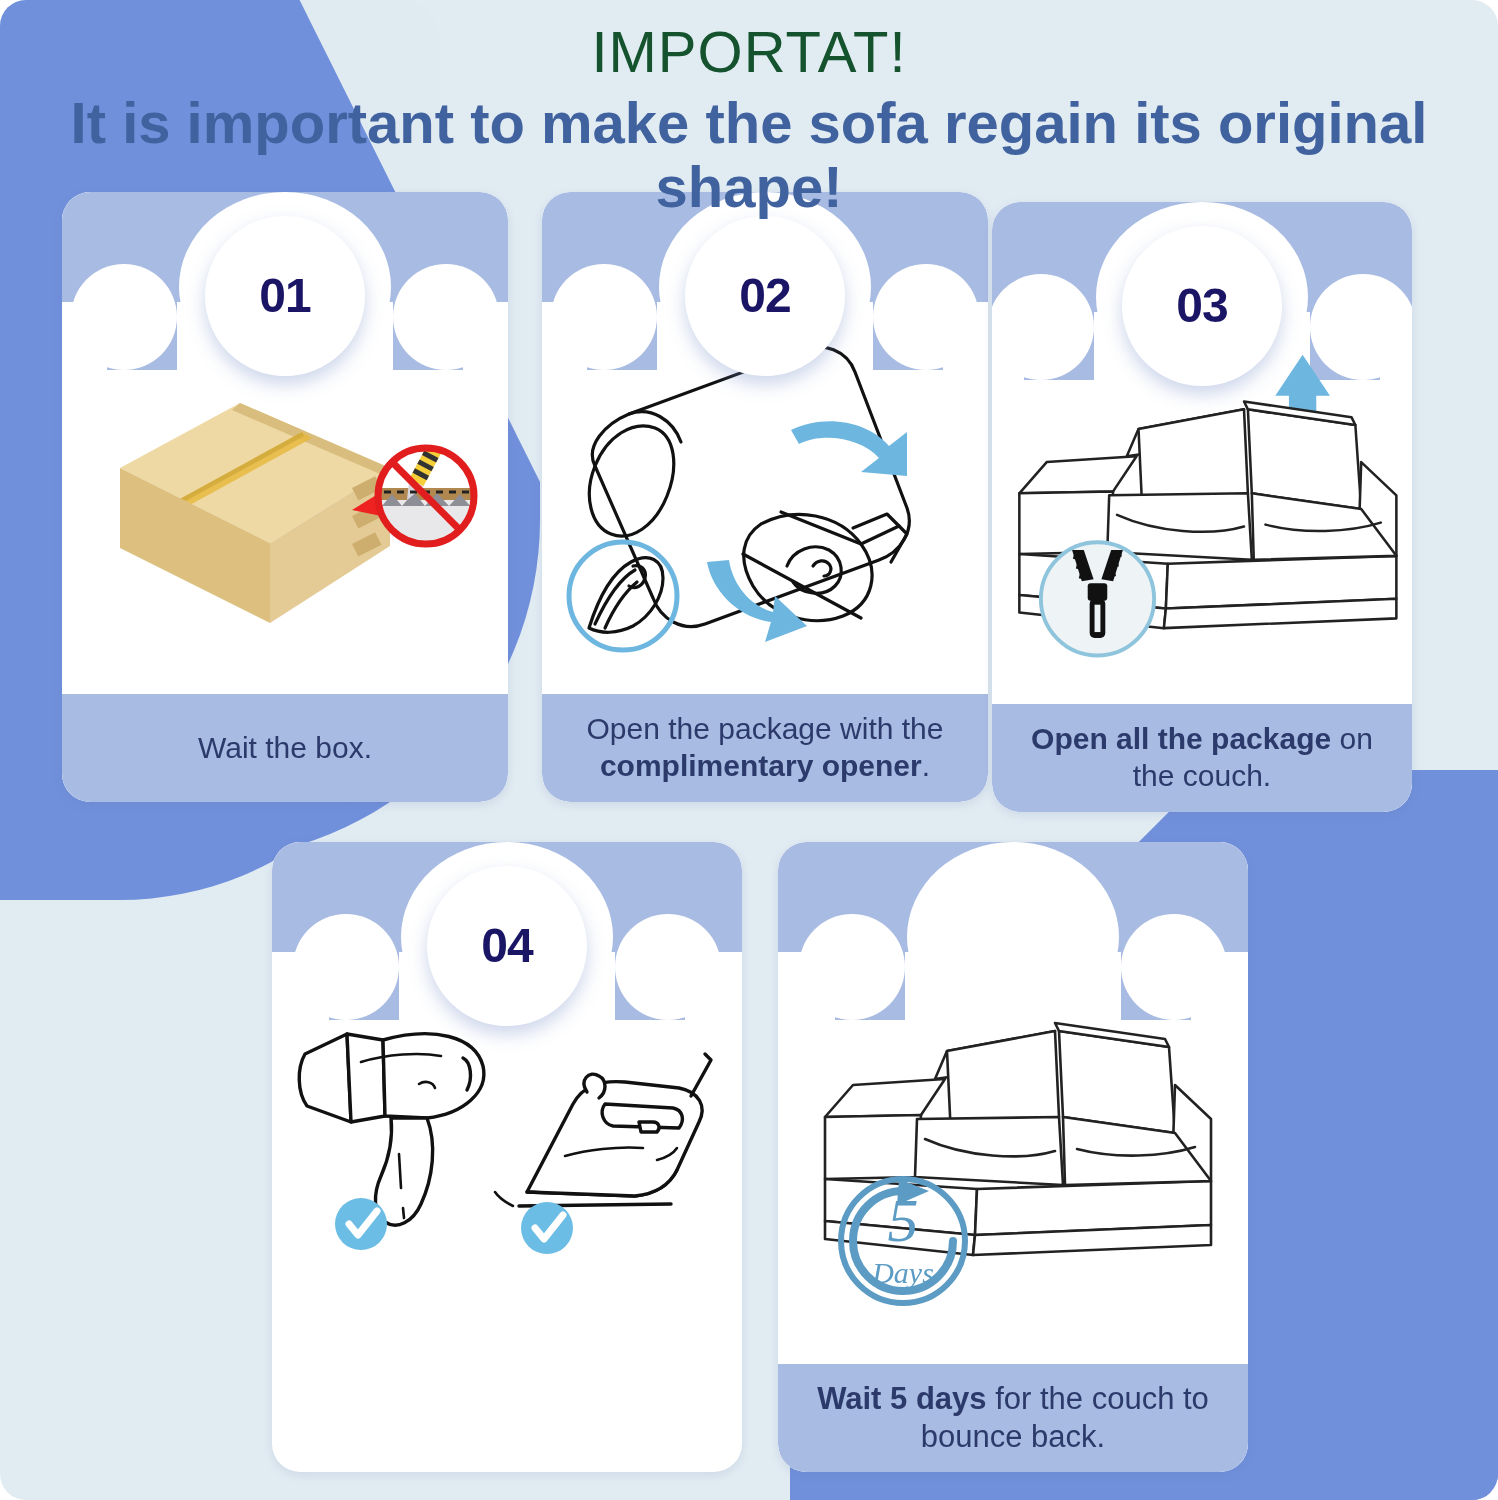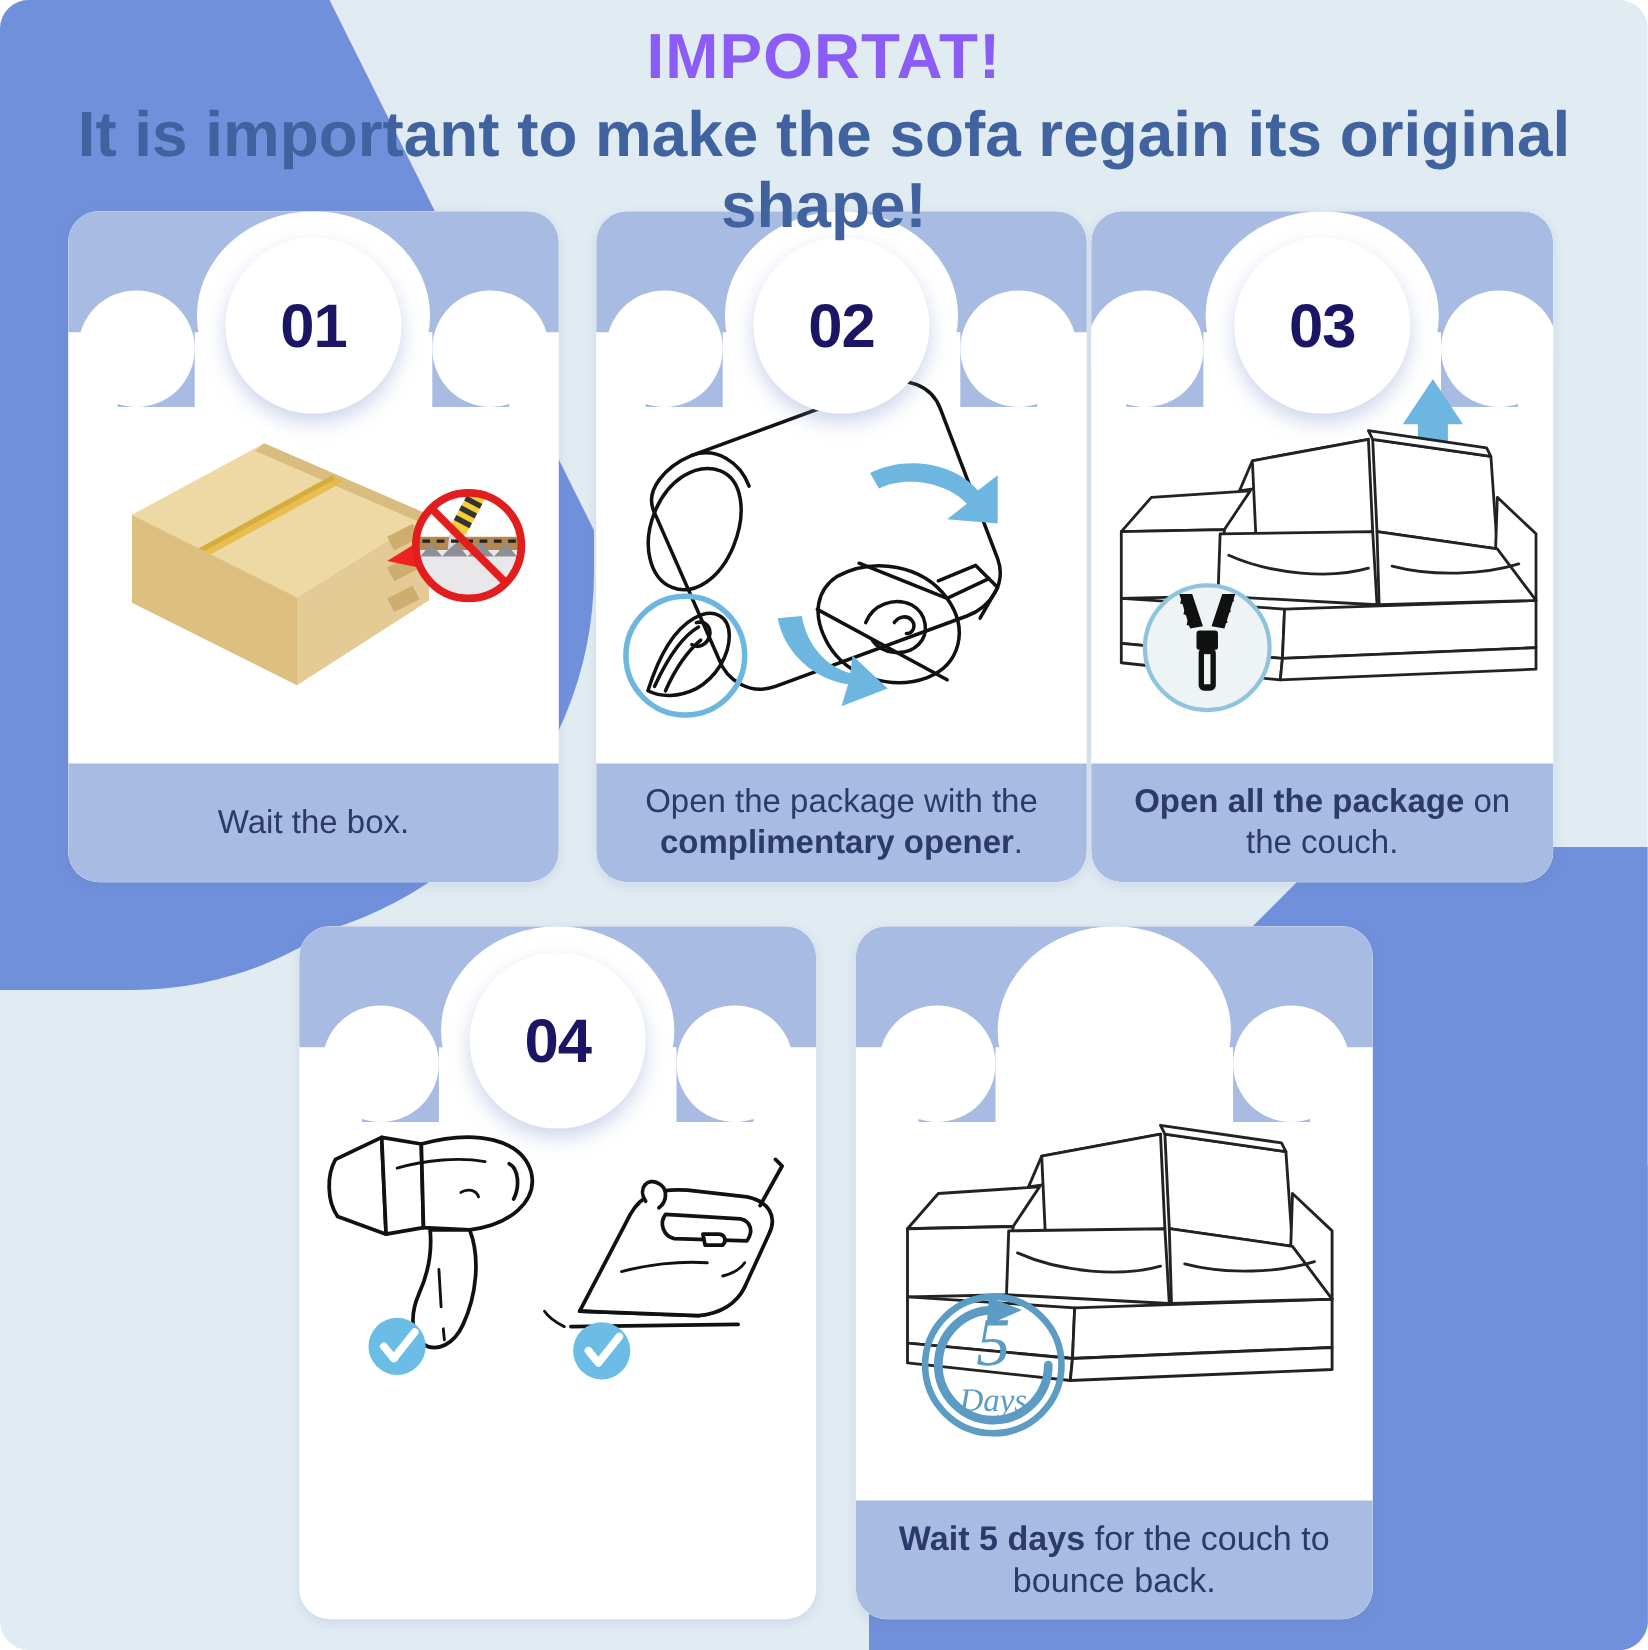--- a/index.html
+++ b/index.html
@@ -33,32 +33,32 @@
   #bg-bottom{left:790px;bottom:-30px;width:700px;height:260px;
       border-radius:34px 0 0 0;}
 
   
   #bg-lightpanel{left:0;top:840px;width:440px;height:660px;
       background:#dfeaf1;border-radius:0 40px 0 0;}
 
   
   #header{position:absolute;left:0;top:0;width:1498px;height:186px;
           text-align:center;z-index:12;}
-  #title{margin:0;padding-top:22px;font-size:58px;font-weight:700;
-         letter-spacing:1px;color:#8b5cf6;line-height:1.05;}
+  #title{margin:0;padding-top:22px;font-size:58px;font-weight:400;
+         letter-spacing:1px;color:#14532d;line-height:1.05;}
   #subtitle{margin:0;padding-top:8px;font-size:58px;font-weight:bold;
             color:#40629f;line-height:1.1;}
 
   
   .card{position:absolute;width:446px;height:610px;z-index:10;}
   .card.row2{width:470px;height:630px;}
 
   #card-1{left:62px;top:192px;}
   #card-2{left:542px;top:192px;}
-  #card-3{left:992px;top:192px;width:420px;}
+  #card-3{left:992px;top:202px;width:420px;}
   #card-4{left:272px;top:842px;}
   #card-5{left:778px;top:842px;}
 
   .card-body{position:relative;width:100%;height:100%;
              background:#ffffff;border-radius:28px;overflow:hidden;
              box-shadow:0 3px 10px rgba(90,110,170,.14);}
 
   
   .card-head{position:absolute;left:0;top:0;width:100%;height:110px;
              background:#a8bbe2;border-radius:28px 28px 0 0;}
@@ -71,21 +71,21 @@
   .head-wing.left{left:50%;margin-left:-178px;}
   .head-wing.left::after{left:-36px;top:-36px;width:106px;height:106px;}
   .head-wing.right{left:50%;margin-left:108px;}
   .head-wing.right::after{left:0px;top:-36px;width:106px;height:106px;}
 
   
   .num-bubble{position:absolute;left:50%;top:24px;transform:translateX(-50%);
       width:160px;height:160px;border-radius:50%;background:#ffffff;
       display:flex;align-items:center;justify-content:center;
       box-shadow:0 8px 18px rgba(110,135,195,.35);z-index:4;}
-  .num-text{font-size:56px;font-weight:bold;color:#1b1566;
+  .num-text{font-size:48px;font-weight:bold;color:#1b1566;
             letter-spacing:-1px;line-height:1;}
 
   
   .illus{position:absolute;left:0;top:110px;right:0;bottom:108px;
          display:flex;align-items:center;justify-content:center;}
   .illus svg{display:block;}
 
   
   .card-foot{position:absolute;left:0;bottom:0;width:100%;height:108px;
       background:#a8bbe2;border-radius:0 0 28px 28px;

